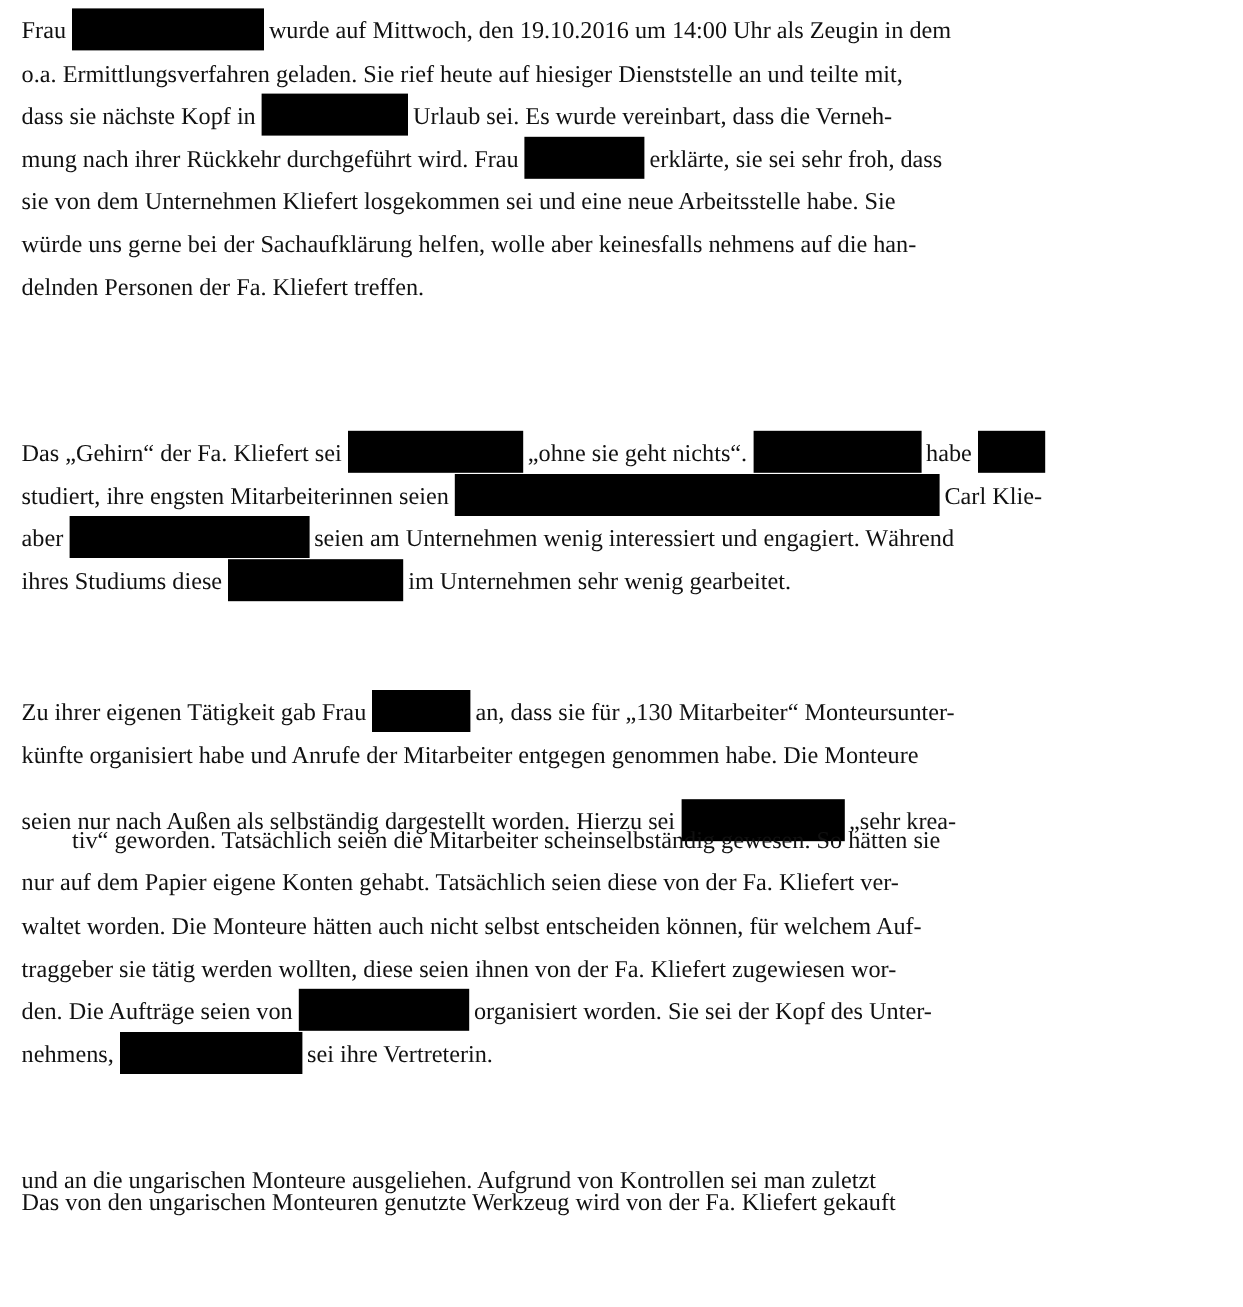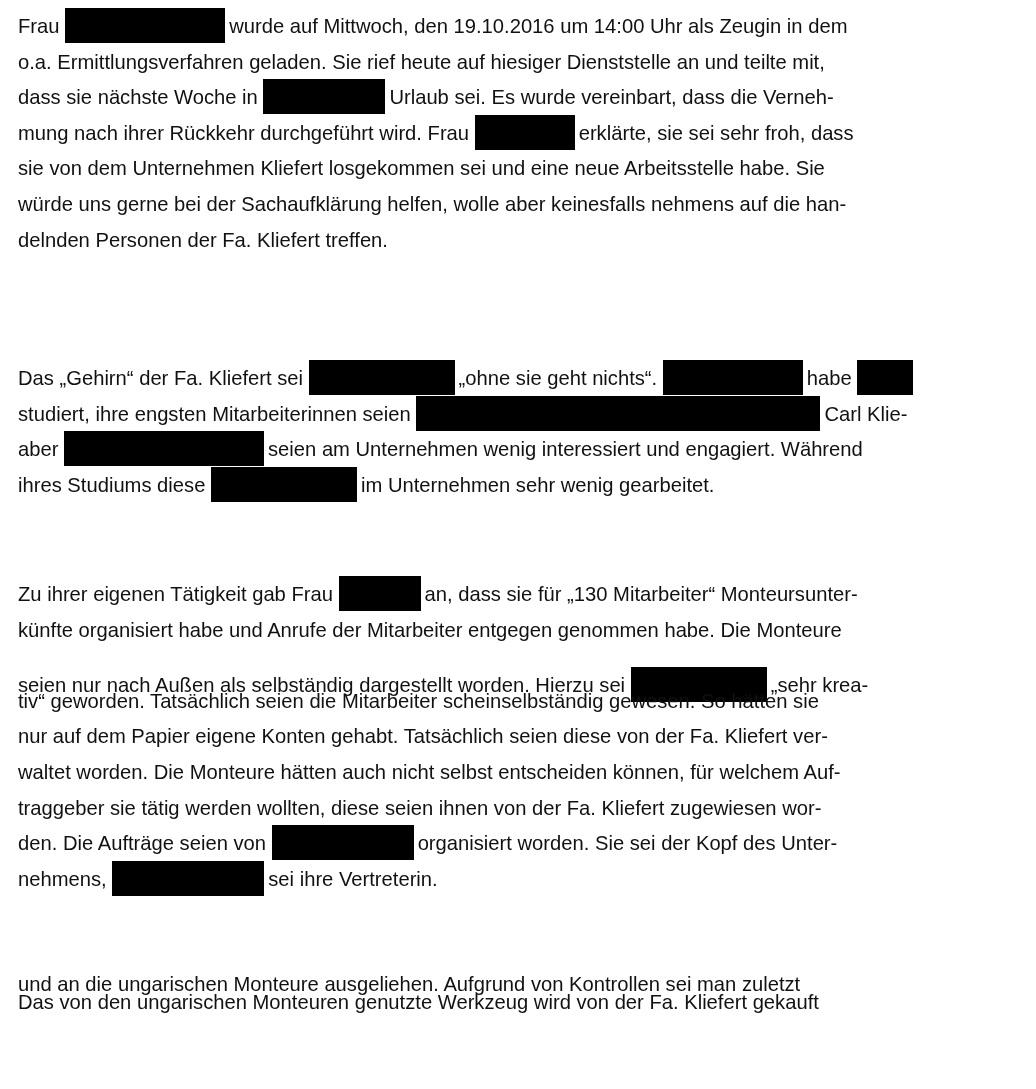--- a/index.html
+++ b/index.html
@@ -4,50 +4,50 @@
 <style>
   html, body { margin: 0; padding: 0; }
   body {
     width: 1036px; height: 1089px; background: #ffffff; position: relative; overflow: hidden;
     font-family: "Liberation Sans", sans-serif; color: #111111;
   }
   .line {
     position: absolute; left: 18px; height: 36px; line-height: 36px;
     font-size: 20.2px; white-space: nowrap;
   }
-  .seg { display: inline; }
+  .seg { display: inline; font-family: Liberation Serif, serif; }
   .redact {
     display: inline-block; background: #000000; height: 35px; vertical-align: middle;
     position: relative; top: -2px;
   }
 </style>
 </head>
 <body>
 
 <div id="doc">
     <div>
       <div class="line" style="top: 8px;"><span class="seg">Frau </span><span class="redact" style="width: 160px; margin-right: 4px;"></span><span class="seg">wurde auf Mittwoch, den 19.10.2016 um 14:00 Uhr als Zeugin in dem</span></div>
       <div class="line" style="top: 43.6px;"><span class="seg">o.a. Ermittlungsverfahren geladen. Sie rief heute auf hiesiger Dienststelle an und teilte mit,</span></div>
-      <div class="line" style="top: 79.2px;"><span class="seg">dass sie nächste Woche in </span><span class="redact" style="width: 122px; margin-right: 4px;"></span><span class="seg">Urlaub sei. Es wurde vereinbart, dass die Verneh-</span></div>
+      <div class="line" style="top: 79.2px;"><span class="seg">dass sie nächste Kopf in </span><span class="redact" style="width: 122px; margin-right: 4px;"></span><span class="seg">Urlaub sei. Es wurde vereinbart, dass die Verneh-</span></div>
       <div class="line" style="top: 114.8px;"><span class="seg">mung nach ihrer Rückkehr durchgeführt wird. Frau </span><span class="redact" style="width: 100px; margin-right: 4px;"></span><span class="seg">erklärte, sie sei sehr froh, dass</span></div>
       <div class="line" style="top: 150.4px;"><span class="seg">sie von dem Unternehmen Kliefert losgekommen sei und eine neue Arbeitsstelle habe. Sie</span></div>
       <div class="line" style="top: 186px;"><span class="seg">würde uns gerne bei der Sachaufklärung helfen, wolle aber keinesfalls nehmens auf die han-</span></div>
       <div class="line" style="top: 221.6px;"><span class="seg">delnden Personen der Fa. Kliefert treffen.</span></div>
     </div>
     <div>
       <div class="line" style="top: 360px;"><span class="seg">Das „Gehirn“ der Fa. Kliefert sei </span><span class="redact" style="width: 146px; margin-right: 4px;"></span><span class="seg">„ohne sie geht nichts“. </span><span class="redact" style="width: 140px; margin-right: 4px;"></span><span class="seg">habe </span><span class="redact" style="width: 56px; margin-right: 4px;"></span></div>
       <div class="line" style="top: 395.6px;"><span class="seg">studiert, ihre engsten Mitarbeiterinnen seien </span><span class="redact" style="width: 404px; margin-right: 4px;"></span><span class="seg">Carl Klie-</span></div>
       <div class="line" style="top: 431.2px;"><span class="seg">aber </span><span class="redact" style="width: 200px; margin-right: 4px;"></span><span class="seg">seien am Unternehmen wenig interessiert und engagiert. Während</span></div>
       <div class="line" style="top: 466.8px;"><span class="seg">ihres Studiums diese </span><span class="redact" style="width: 146px; margin-right: 4px;"></span><span class="seg">im Unternehmen sehr wenig gearbeitet.</span></div>
     </div>
     <div>
       <div class="line" style="top: 576px;"><span class="seg">Zu ihrer eigenen Tätigkeit gab Frau </span><span class="redact" style="width: 82px; margin-right: 4px;"></span><span class="seg">an, dass sie für „130 Mitarbeiter“ Monteursunter-</span></div>
       <div class="line" style="top: 611.6px;"><span class="seg">künfte organisiert habe und Anrufe der Mitarbeiter entgegen genommen habe. Die Monteure</span></div>
       <div class="line" style="top: 647.2px; margin-top: 20px;"><span class="seg">seien nur nach Außen als selbständig dargestellt worden. Hierzu sei </span><span class="redact" style="width: 136px; margin-right: 4px;"></span><span class="seg">„sehr krea-</span></div>
-      <div class="line" style="top: 682.8px;"><span class="seg">tiv“ geworden. Tatsächlich seien die Mitarbeiter scheinselbständig gewesen. So hätten sie</span></div>
+      <div class="line" style="top: 682.8px; margin-left: 42px;"><span class="seg">tiv“ geworden. Tatsächlich seien die Mitarbeiter scheinselbständig gewesen. So hätten sie</span></div>
       <div class="line" style="top: 718.4px;"><span class="seg">nur auf dem Papier eigene Konten gehabt. Tatsächlich seien diese von der Fa. Kliefert ver-</span></div>
       <div class="line" style="top: 754px;"><span class="seg">waltet worden. Die Monteure hätten auch nicht selbst entscheiden können, für welchem Auf-</span></div>
       <div class="line" style="top: 789.6px;"><span class="seg">traggeber sie tätig werden wollten, diese seien ihnen von der Fa. Kliefert zugewiesen wor-</span></div>
       <div class="line" style="top: 825.2px;"><span class="seg">den. Die Aufträge seien von </span><span class="redact" style="width: 142px; margin-right: 4px;"></span><span class="seg">organisiert worden. Sie sei der Kopf des Unter-</span></div>
       <div class="line" style="top: 860.8px;"><span class="seg">nehmens, </span><span class="redact" style="width: 152px; margin-right: 4px;"></span><span class="seg">sei ihre Vertreterin.</span></div>
     </div>
     <div>
       <div class="line" style="top: 984px;"><span class="seg">Das von den ungarischen Monteuren genutzte Werkzeug wird von der Fa. Kliefert gekauft</span></div>
       <div class="line" style="top: 966px;"><span class="seg">und an die ungarischen Monteure ausgeliehen. Aufgrund von Kontrollen sei man zuletzt</span></div>
     </div>

